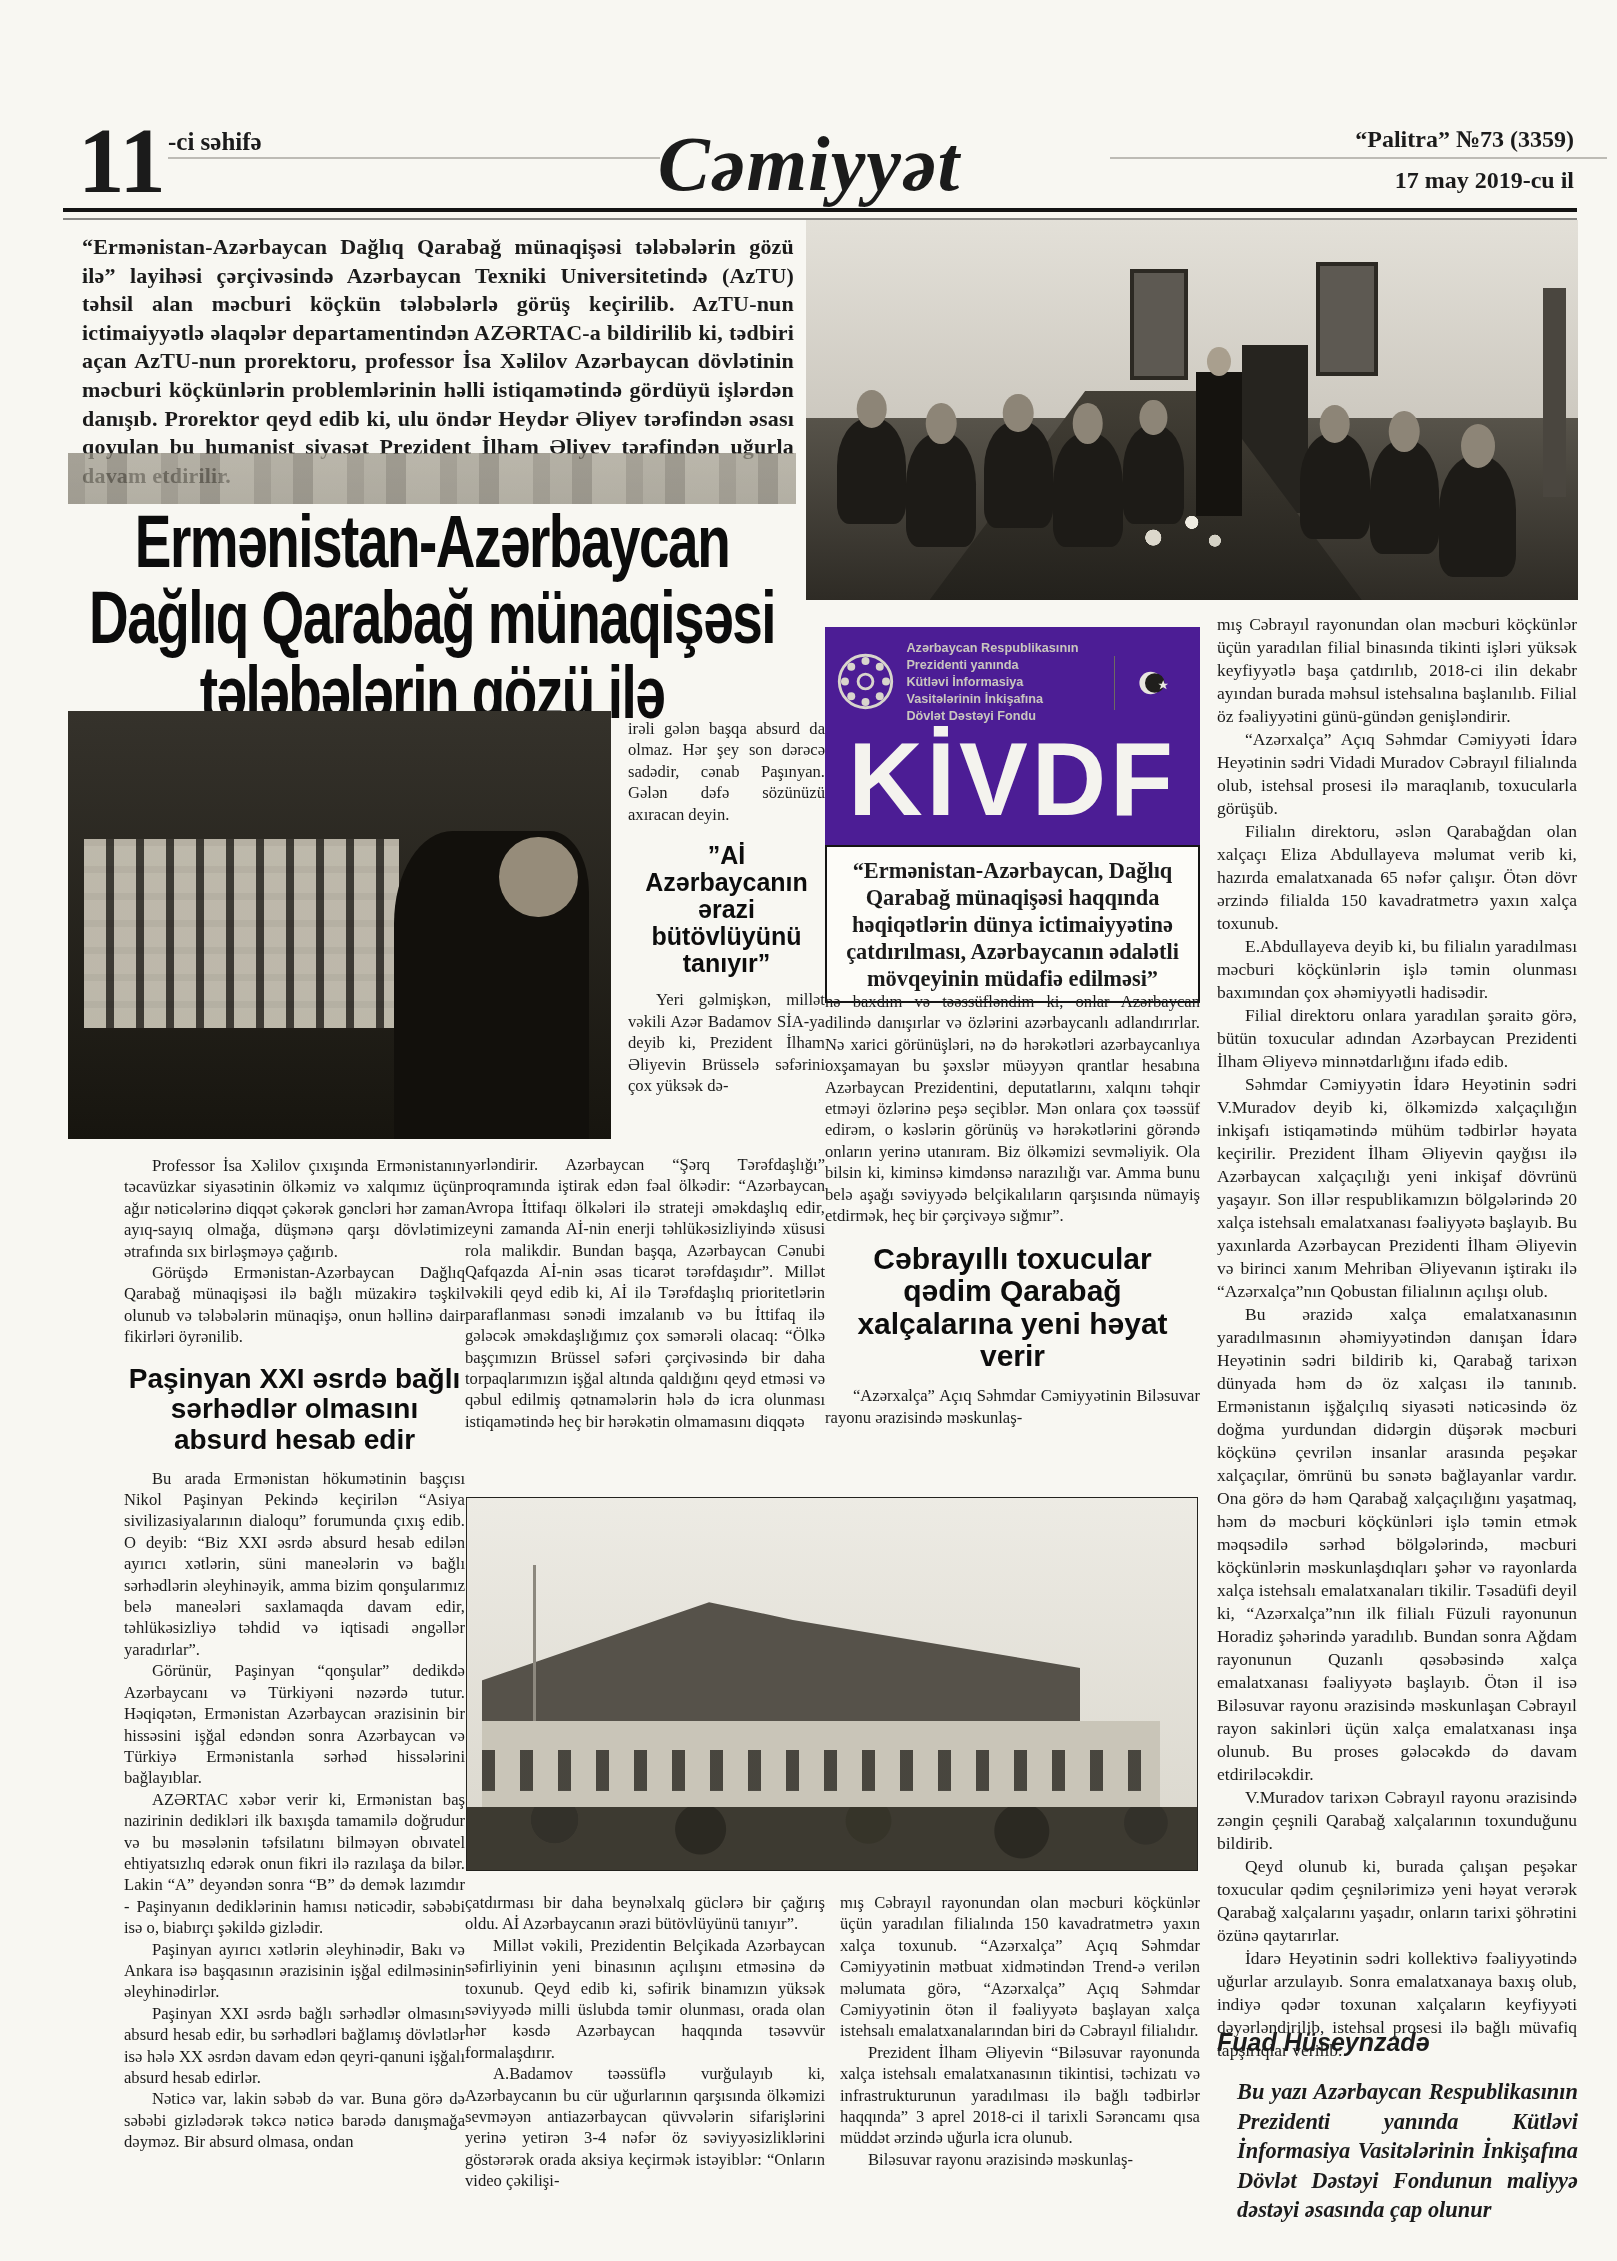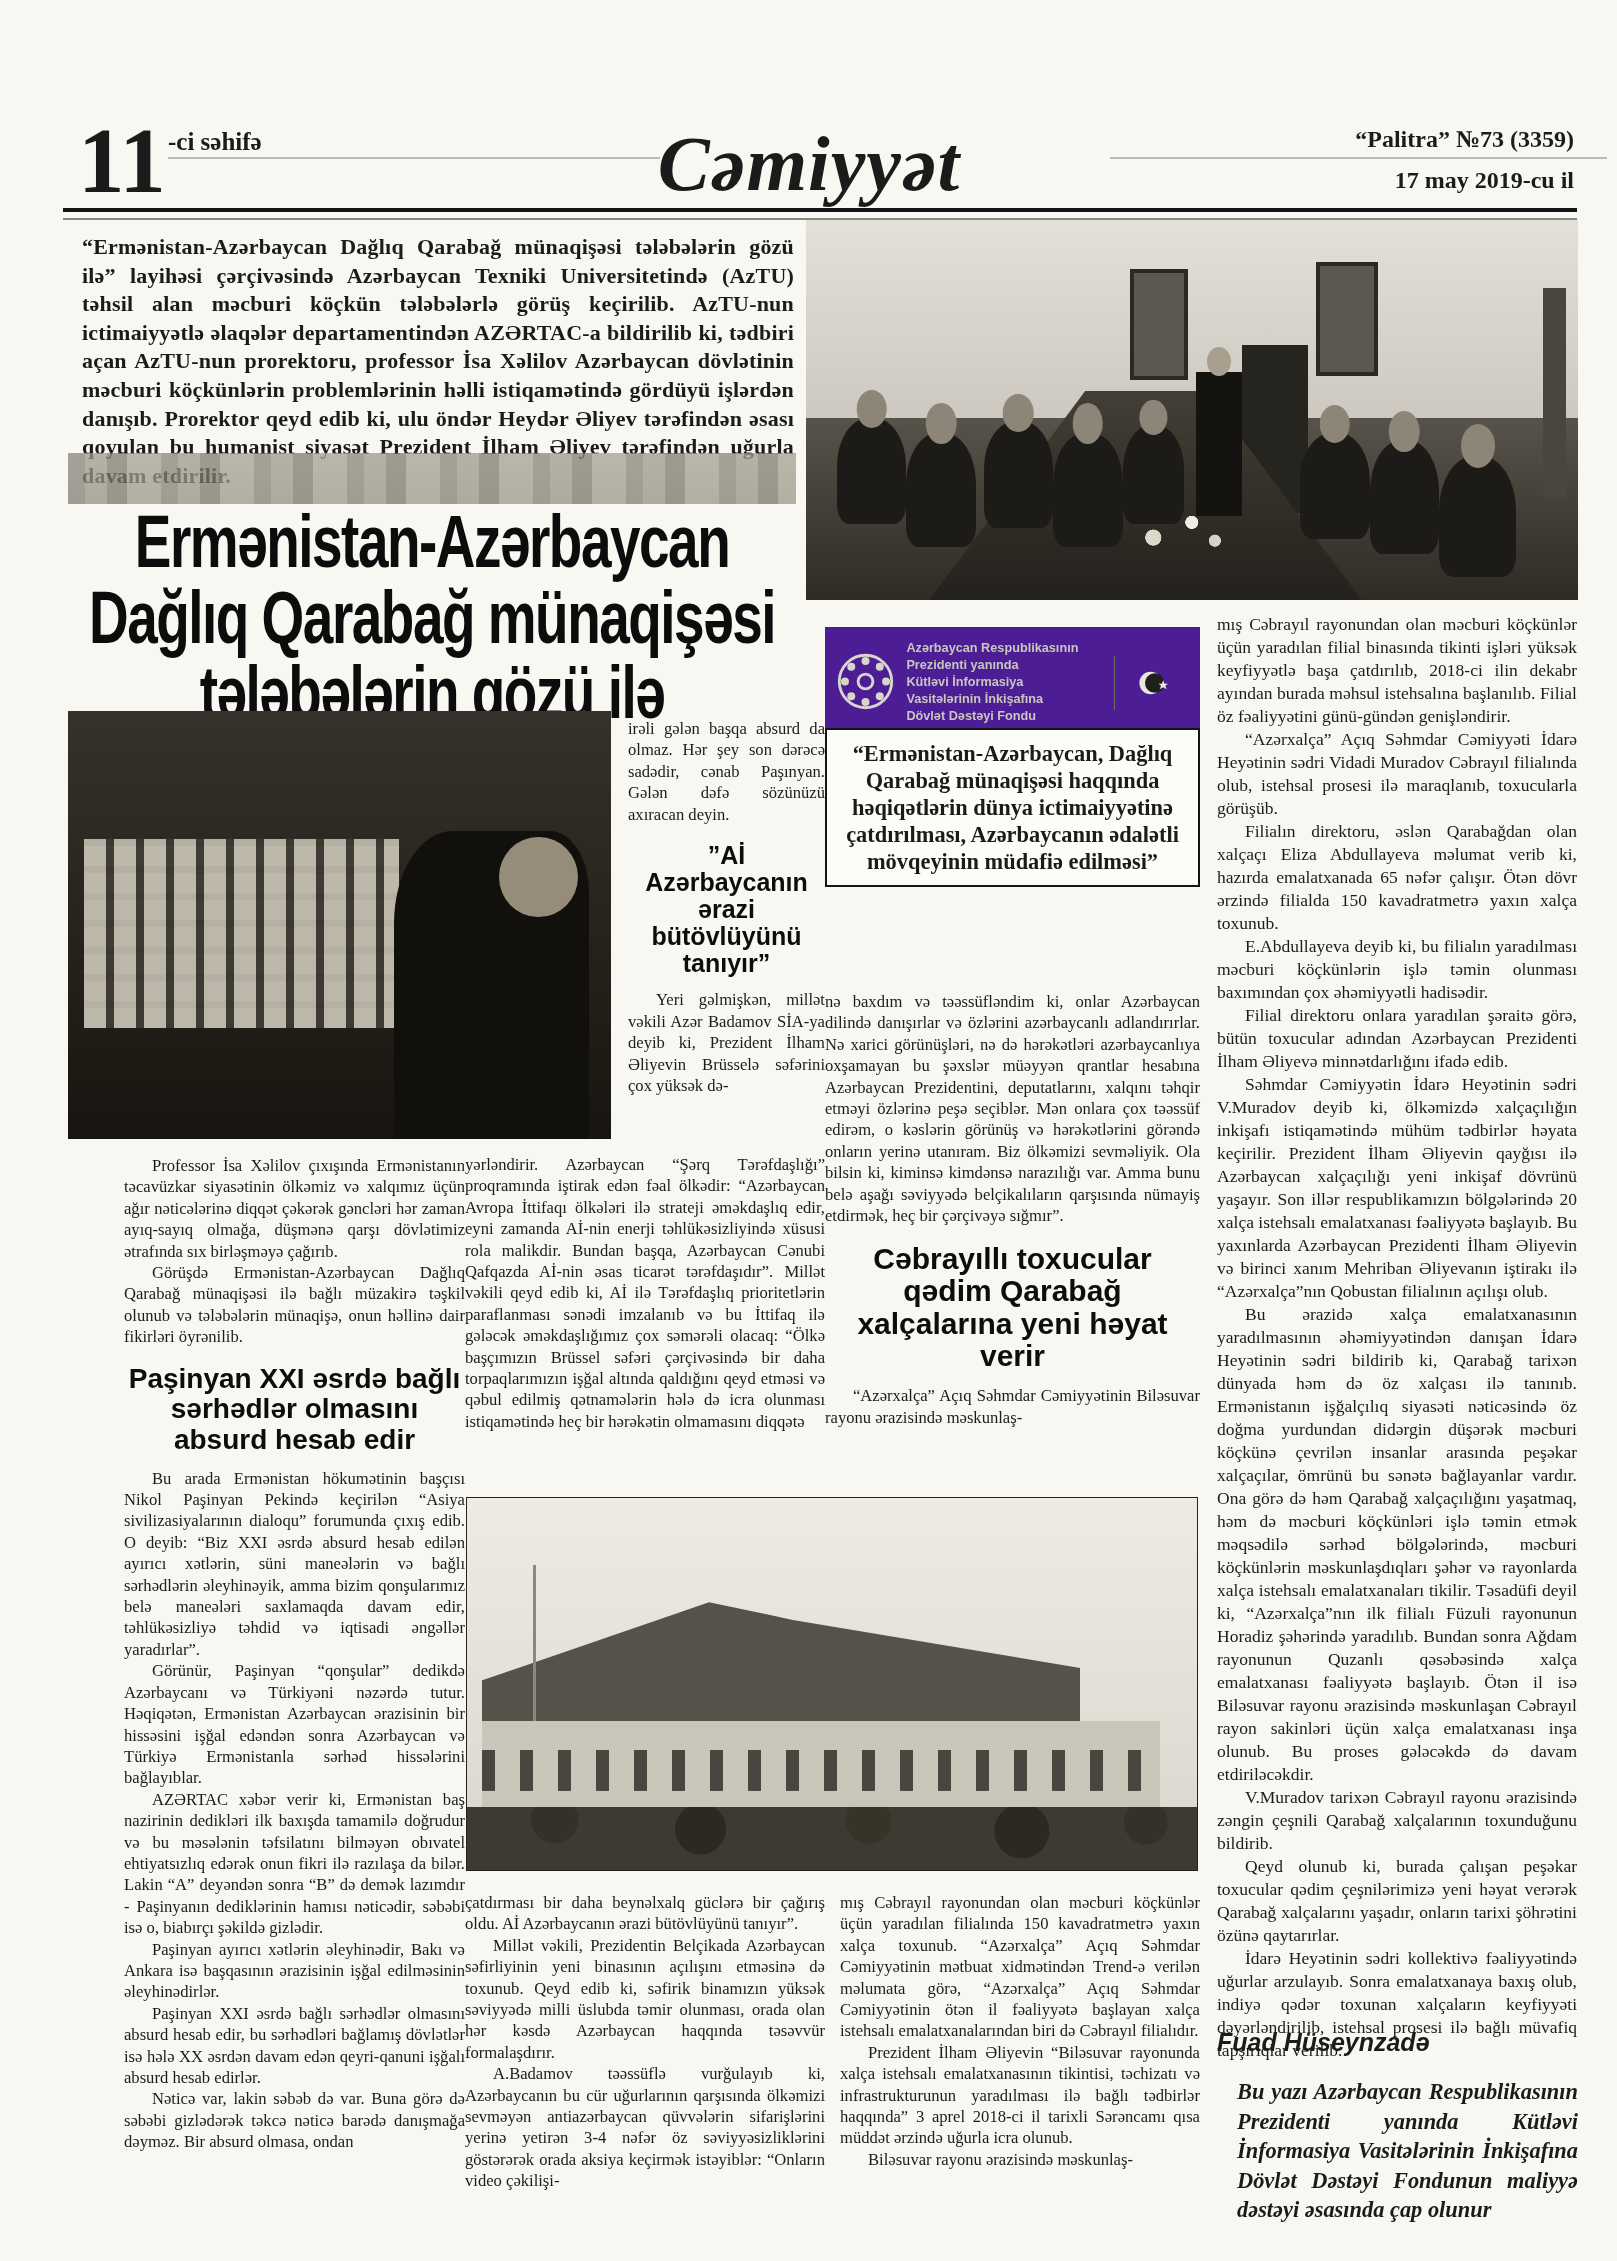--- a/index.html
+++ b/index.html
@@ -188,20 +188,21 @@
           <div>Dövlət Dəstəyi Fondu</div>
         </div>
         <div class="kivdf-flagbox">
           <svg width="42" height="42" viewBox="0 0 60 60">
             <circle cx="28" cy="30" r="16" fill="#e8e6df"></circle>
             <circle cx="34" cy="30" r="14" fill="#201f1c"></circle>
             <polygon points="46,26 48,31 53,31 49,34 51,39 46,36 41,39 43,34 39,31 44,31" fill="#e8e6df"></polygon>
           </svg>
         </div>
       </div>
+      <div class="kivdf-big">KİVDF</div>
     </div>
     <div class="kivdf-quote">“Ermənistan-Azərbaycan, Dağlıq Qarabağ münaqişəsi haqqında həqiqətlərin dünya ictimaiyyətinə çatdırılması, Azərbaycanın ədalətli mövqeyinin müdafiə edilməsi”</div>
   </div>
 
   <div class="abs body-col" style="left:825px;top:991px;width:375px;">
     <p class="para">nə baxdım və təəssüfləndim ki, onlar Azərbaycan dilində danışırlar və özlərini azərbaycanlı adlandırırlar. Nə xarici görünüşləri, nə də hərəkətləri azərbaycanlıya oxşamayan bu şəxslər müəyyən qrantlar hesabına Azərbaycan Prezidentini, deputatlarını, xalqını təhqir etməyi özlərinə peşə seçiblər. Mən onlara çox təəssüf edirəm, o kəslərin görünüş və hərəkətlərini görəndə onların yerinə utanıram. Biz ölkəmizi sevməliyik. Ola bilsin ki, kiminsə kimdənsə narazılığı var. Amma bunu belə aşağı səviyyədə belçikalıların qarşısında nümayiş etdirmək, heç bir çərçivəyə sığmır”.</p>
     <div class="subhead sh3">Cəbrayıllı toxucular qədim Qarabağ xalçalarına yeni həyat verir</div>
     <p class="para ind">“Azərxalça” Açıq Səhmdar Cəmiyyətinin Biləsuvar rayonu ərazisində məskunlaş-</p>
   </div>
 

